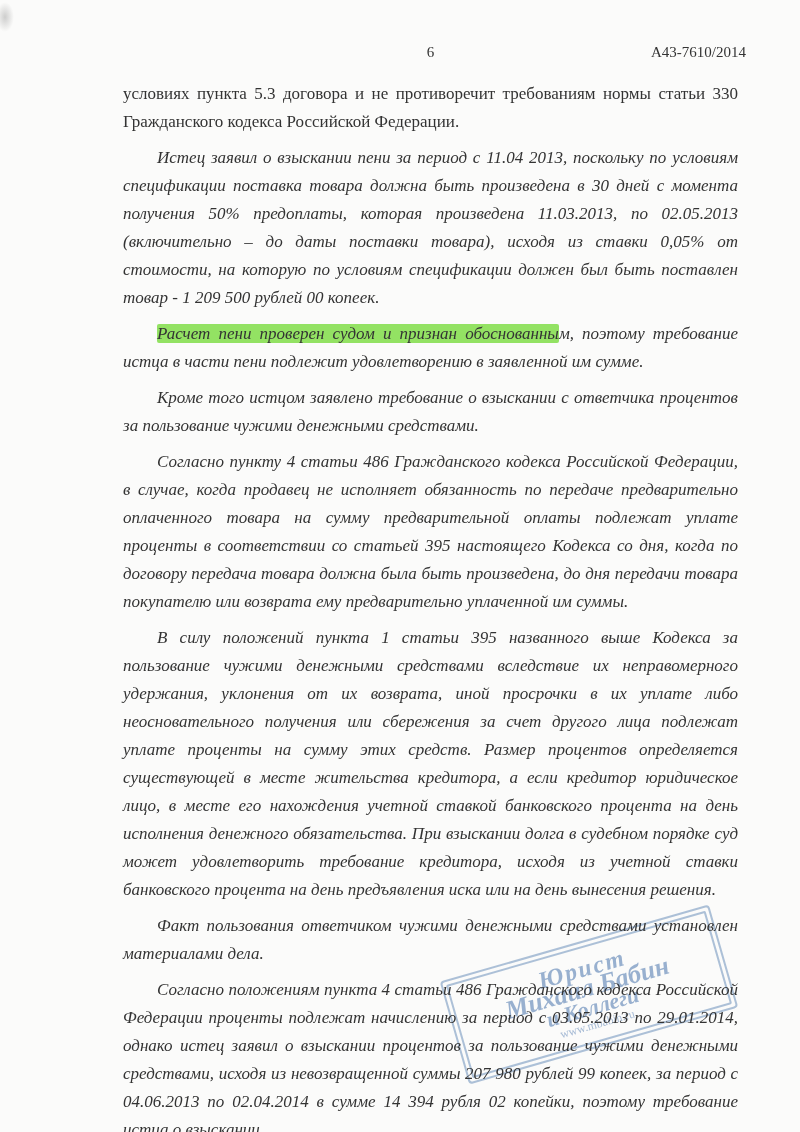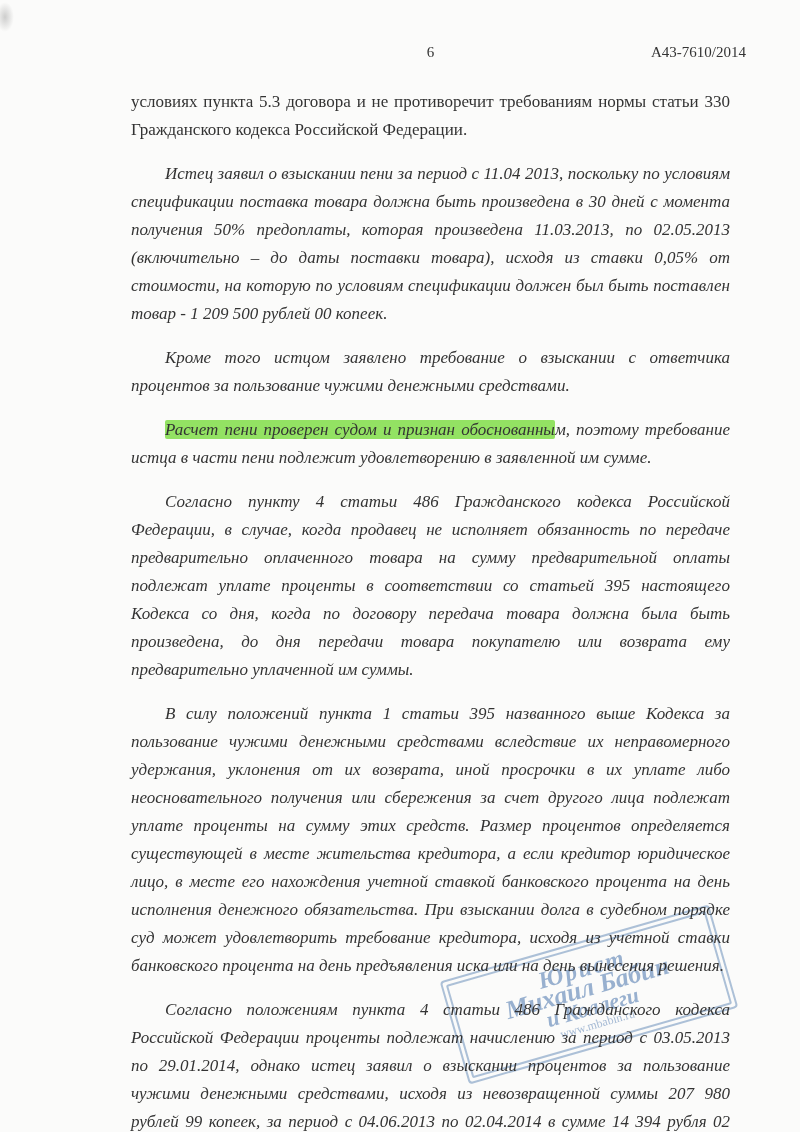--- a/index.html
+++ b/index.html
@@ -21,21 +21,21 @@
     position:absolute; top:44px; left:115px; right:54px; height:20px;
     font-size:15px;
   }
   .header .pnum { position:absolute; left:0; right:0; text-align:center; }
   .header .case { position:absolute; right:0; top:0; }
   .body-text {
     position:absolute; top:72px; left:115px; width:631px;
     z-index:2;
   }
   .body-text p {
-    margin:16px;
+    margin:8px;
     font-size:17px;
     line-height:28px;
     text-align:justify;
   }
   .body-text p.indent { text-indent:34px;font-style:italic; }
   .hl {
     background:var(--hl,#93e263);
     border-radius:2px;
   }
   
@@ -73,24 +73,25 @@
   <div class="scan-artifact"></div>
 
   <div class="header">
     <span class="pnum">6</span>
     <span class="case">А43-7610/2014</span>
   </div>
 
   <div class="body-text">
       <p><span>условиях пункта 5.3 договора и не противоречит требованиям нормы статьи 330 Гражданского кодекса Российской Федерации.</span></p>
       <p class="indent"><span>Истец заявил о взыскании пени за период с 11.04 2013, поскольку по условиям спецификации поставка товара должна быть произведена в 30 дней с момента получения 50% предоплаты, которая произведена 11.03.2013, по 02.05.2013 (включительно – до даты поставки товара), исходя из ставки 0,05% от стоимости, на которую по условиям спецификации должен был быть поставлен товар - 1 209 500 рублей 00 копеек.</span></p>
+      <p class="indent"><span class="hl">Расчет пени проверен судом и признан обоснованны</span><span>м, поэтому требование истца в части пени подлежит удовлетворению в заявленной им сумме.</span></p>
       <p class="indent"><span>Кроме того истцом заявлено требование о взыскании с ответчика процентов за пользование чужими денежными средствами.</span></p>
-      <p class="indent"><span class="hl">Расчет пени проверен судом и признан обоснованны</span><span>м, поэтому требование истца в части пени подлежит удовлетворению в заявленной им сумме.</span></p>
       <p class="indent"><span>Согласно пункту 4 статьи 486 Гражданского кодекса Российской Федерации, в случае, когда продавец не исполняет обязанность по передаче предварительно оплаченного товара на сумму предварительной оплаты подлежат уплате проценты в соответствии со статьей 395 настоящего Кодекса со дня, когда по договору передача товара должна была быть произведена, до дня передачи товара покупателю или возврата ему предварительно уплаченной им суммы.</span></p>
       <p class="indent"><span>В силу положений пункта 1 статьи 395 названного выше Кодекса за пользование чужими денежными средствами вследствие их неправомерного удержания, уклонения от их возврата, иной просрочки в их уплате либо неосновательного получения или сбережения за счет другого лица подлежат уплате проценты на сумму этих средств. Размер процентов определяется существующей в месте жительства кредитора, а если кредитор юридическое лицо, в месте его нахождения учетной ставкой банковского процента на день исполнения денежного обязательства. При взыскании долга в судебном порядке суд может удовлетворить требование кредитора, исходя из учетной ставки банковского процента на день предъявления иска или на день вынесения решения.</span></p>
+      <p class="indent"><span>Факт пользования ответчиком чужими денежными средствами установлен материалами дела.</span></p>
       <p class="indent"><span>Согласно положениям пункта 4 статьи 486 Гражданского кодекса Российской Федерации проценты подлежат начислению за период с 03.05.2013 по 29.01.2014, однако истец заявил о взыскании процентов за пользование чужими денежными средствами, исходя из невозвращенной суммы 207 980 рублей 99 копеек, за период с 04.06.2013 по 02.04.2014 в сумме 14 394 рубля 02 копейки, поэтому требование истца о взыскании</span></p>
     </div>
 
   <div class="stamp">
     <div class="stamp-inner">
       <div class="stamp-l1">Юрист</div>
       <div class="stamp-l2">Михаил Бабин</div>
       <div class="stamp-l3">и Коллеги</div>
       <div class="stamp-l4">www.mbabin.ru</div>
     </div>

